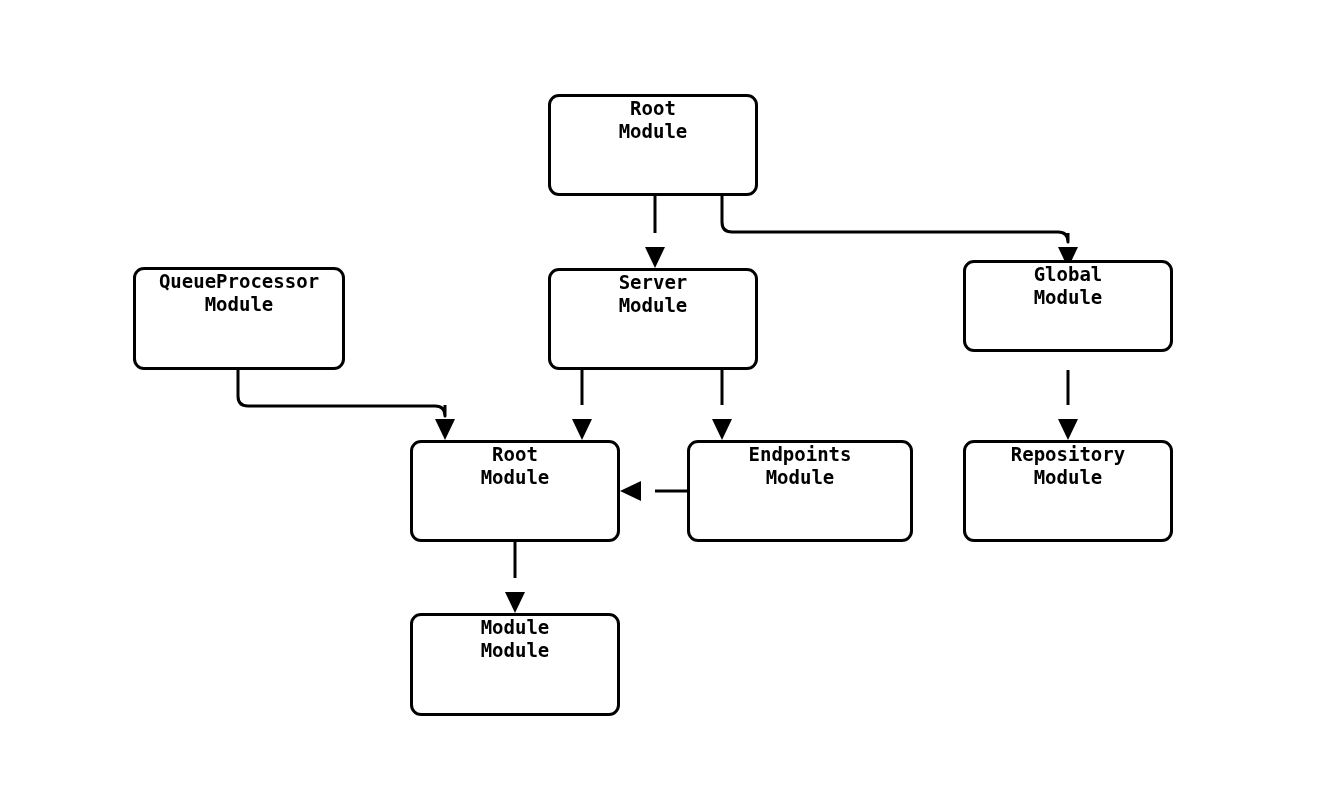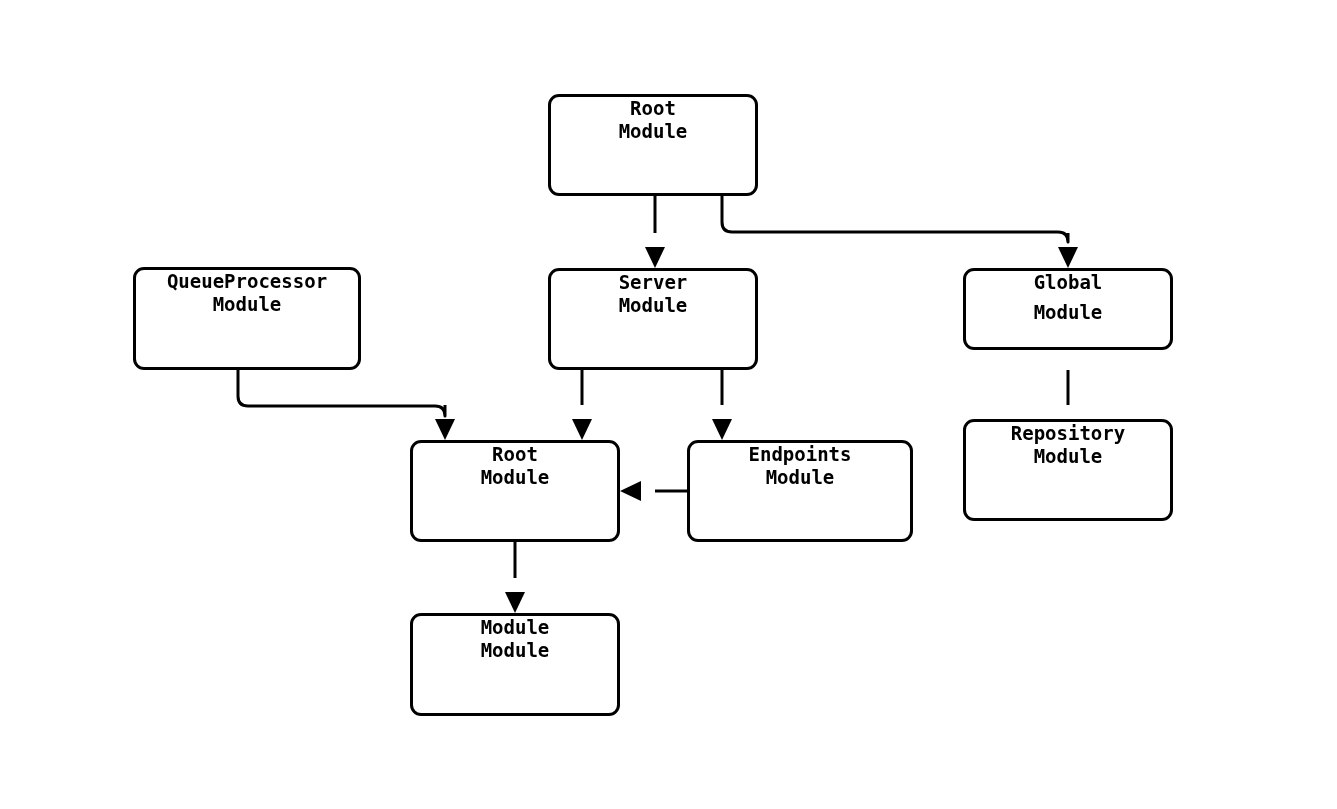--- a/index.html
+++ b/index.html
@@ -96,46 +96,46 @@
       <path d="M 1068 370 L 1068 405" fill="none" stroke="#000" stroke-width="3" stroke-linecap="butt"></path>
       <polygon points="1068,440 1058,419 1078,419" fill="#000"></polygon>
     </g>
   </svg>
 
   <div class="node" id="node-root" style="left: 548px; top: 94px; width: 210px; height: 102px;">
     <span class="node-line">Root</span>
     <span class="node-line">Module</span>
   </div>
 
-  <div class="node" id="node-queueprocessor" style="left: 133px; top: 267px; width: 228px; height: 103px;">
+  <div class="node" id="node-queueprocessor" style="left: 133px; top: 267px; width: 212px; height: 103px;">
     <span class="node-line">QueueProcessor</span>
     <span class="node-line">Module</span>
   </div>
 
   <div class="node" id="node-server" style="left: 548px; top: 268px; width: 210px; height: 102px;">
     <span class="node-line">Server</span>
     <span class="node-line">Module</span>
   </div>
 
-  <div class="node" id="node-global" style="left: 963px; top: 268px; width: 210px; height: 82px; gap: 7px;">
+  <div class="node" id="node-global" style="left: 963px; top: 260px; width: 210px; height: 92px;">
     <span class="node-line">Global</span>
     <span class="node-line">Module</span>
   </div>
 
   <div class="node" id="node-core" style="left: 410px; top: 440px; width: 210px; height: 102px;">
     <span class="node-line">Root</span>
     <span class="node-line">Module</span>
   </div>
 
   <div class="node" id="node-endpoints" style="left: 687px; top: 440px; width: 226px; height: 102px;">
     <span class="node-line">Endpoints</span>
     <span class="node-line">Module</span>
   </div>
 
-  <div class="node" id="node-repository" style="left: 963px; top: 419px; width: 210px; height: 102px;">
+  <div class="node" id="node-repository" style="left: 963px; top: 440px; width: 210px; height: 102px;">
     <span class="node-line">Repository</span>
     <span class="node-line">Module</span>
   </div>
 
   <div class="node" id="node-queue" style="left: 410px; top: 613px; width: 210px; height: 103px;">
     <span class="node-line">Module</span>
     <span class="node-line">Module</span>
   </div>
 
 </div>

